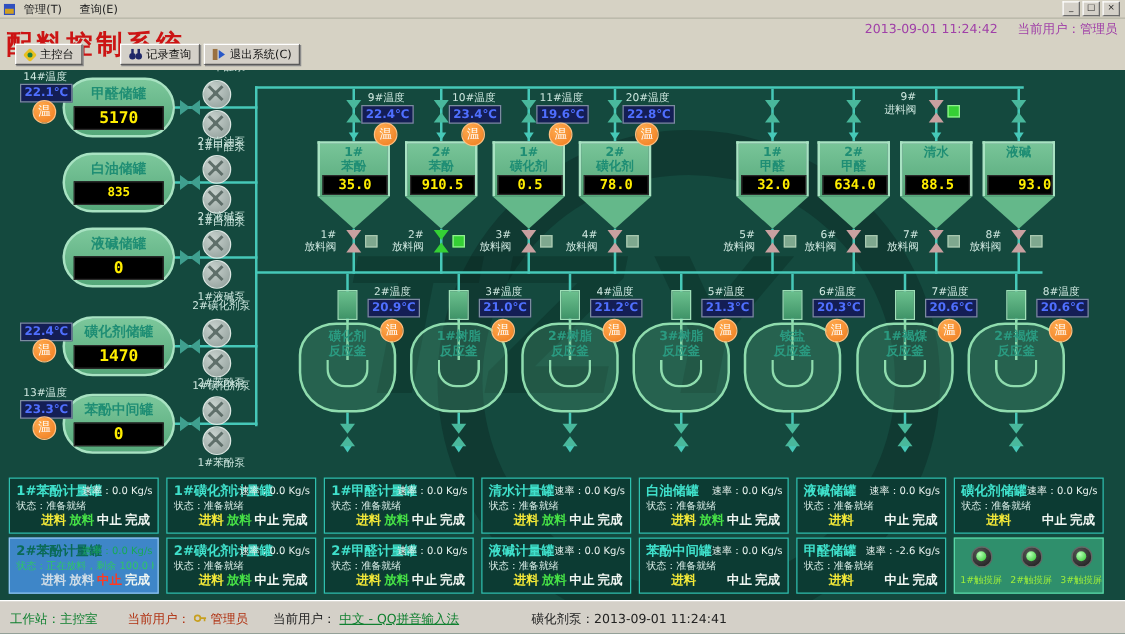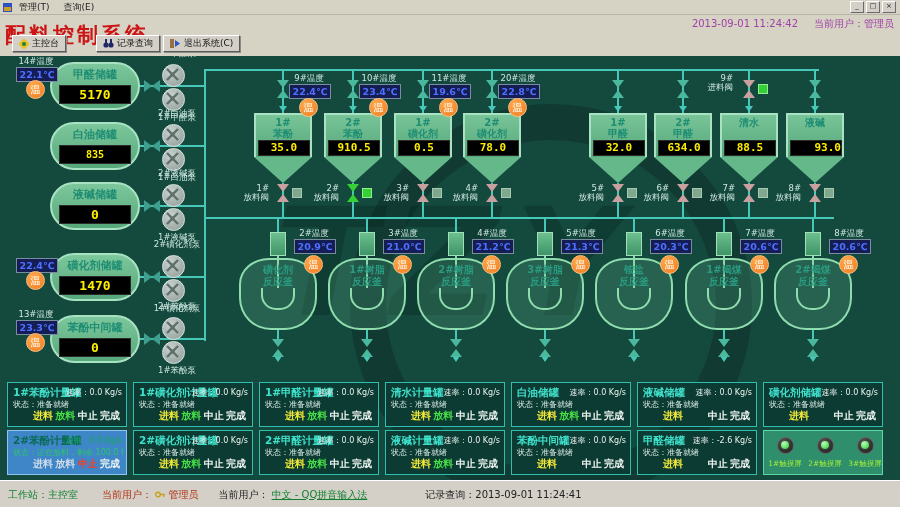--- a/index.html
+++ b/index.html
@@ -626,16 +626,16 @@
         <rect x="5" y="3.8" width="5" height="1.4" fill="#c8a020"></rect>
           <rect x="8" y="5" width="1.3" height="2" fill="#c8a020"></rect>
       </svg>
       <span>管理员</span>
     </span>
     <span style="margin-left:20px;">
       <span>当前用户：</span>
       <span class="sb-link">中文 - QQ拼音输入法</span>
     </span>
     <span style="margin-left:58px;">
-      <span>记录查询：</span><span>2013-09-01 11:24:41</span>
+      <span>磺化剂泵：</span><span>2013-09-01 11:24:41</span>
     </span>
   </div>
 </div>
 
 </body></html>

